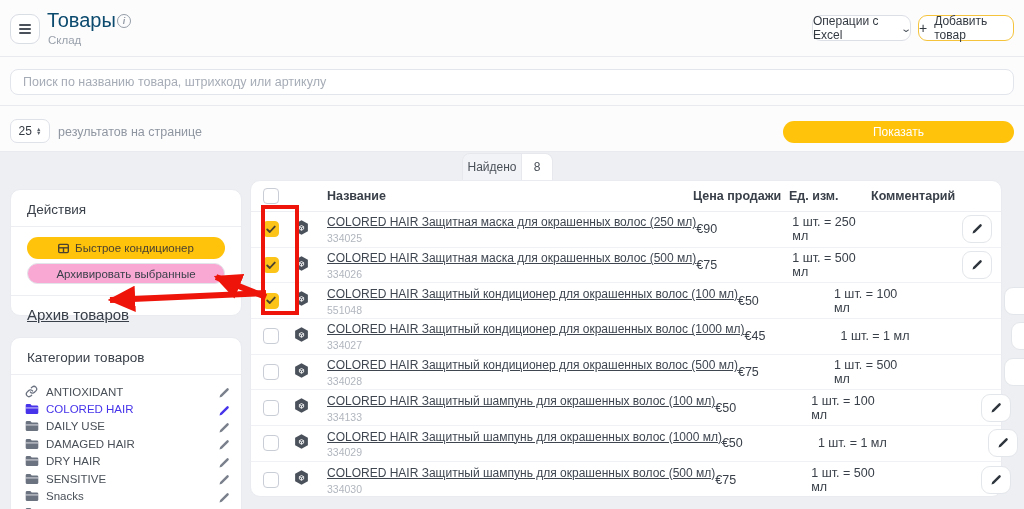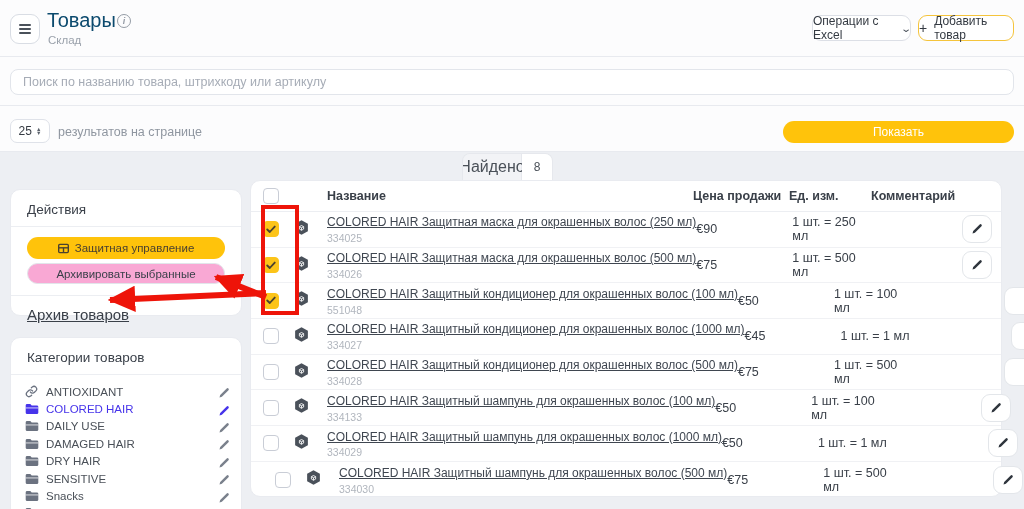--- a/index.html
+++ b/index.html
@@ -44,21 +44,21 @@
   .updown { display:flex; flex-direction:column; line-height:4.5px; font-size:5.5px; color:#5a616b; }
   .per-page-label { position:absolute; left:58px; top:125px; font-size:12.5px; color:#8f96a0; }
   .show-btn { position:absolute; left:783px; top:121px; width:231px; height:22px;
     background:#ffc30b; border:none; border-radius:11px; color:#fff; font-size:12px;
     font-family:inherit; cursor:pointer; font-weight:500; }
 
   
   .found-tab { position:absolute; left:462px; top:153px; height:27px; display:flex;
     border:1px solid #e6e8ed; border-bottom:none; border-radius:8px 8px 0 0; overflow:hidden; }
   .found-tab .seg1 { background:#f2f3f6; width:59px; display:flex; align-items:center;
-    justify-content:center; font-size:16px; color:#4a5058; border-right:1px solid #e6e8ed; }
+    justify-content:center; font-size:12px; color:#4a5058; border-right:1px solid #e6e8ed; }
   .found-tab .seg2 { background:#fff; width:30px; display:flex; align-items:center;
     justify-content:center; font-size:12px; color:#4a5058; }
 
   
   .card { position:absolute; background:#fff; border:1px solid #e9ebf0; border-radius:10px; }
   #actions-card { left:10px; top:189px; width:232px; height:127px; }
   #categories-card { left:10px; top:337px; width:232px; height:195px; }
   .card-title { font-size:13.5px; color:#3a4049; padding:12px 16px 9px; border-bottom:1px solid #eceef2; }
 
   .actions-body { padding:10px 16px 11px; border-bottom:1px solid #eceef2; }
@@ -77,21 +77,21 @@
   .cat-row .clabel { font-size:11.5px; color:#4a5058; flex:1; white-space:nowrap; overflow:hidden; }
   .cat-row .cpencil { width:13px; height:13px; flex:none; cursor:pointer; }
   .cat-row.selected .clabel { color:#4633ea; }
 
   
   #table-card { left:250px; top:180px; width:752px; height:317px; }
   .t-head, .t-row { display:grid; grid-template-columns:30px 34px 1fr 96px 76px 84px 40px;
     align-items:center; padding:0 12px; }
   .t-head { height:31px; border-bottom:1px solid #eceef2; font-size:12.5px; font-weight:700; color:#3a4049; }
   .t-row { height:35.7px; border-bottom:1px solid #f0f1f4; }
-  .t-row:last-child { border-bottom:none;margin-left:12px; }
+  .t-row:last-child { border-bottom:none; }
   .cb { width:16px; height:16px; border-radius:4px; border:1px solid #c9cdd6; background:#fff;
     cursor:pointer; display:flex; align-items:center; justify-content:center; }
   .cb.checked { background:#fcc419; border-color:#fcc419; }
   .cb.checked svg { display:block; }
   .name-cell { line-height:1.15; padding-top:2px; }
   .prod-link { font-size:12px; color:#3f4650; text-decoration:underline; cursor:pointer; display:block;
     white-space:nowrap; overflow:hidden; }
   .prod-sku { font-size:10.5px; color:#b1b6be; margin-top:2px; }
   .price-cell, .unit-cell { font-size:12.5px; color:#3a4049; }
   .edit-btn { width:30px; height:28px; background:#fff; border:1px solid #e3e6ea; border-radius:9px;
@@ -145,21 +145,21 @@
 
 <div class="card" id="actions-card">
   <div class="card-title">Действия</div>
   <div class="actions-body">
     <button class="btn-quick">
       <svg width="11" height="11" viewBox="0 0 16 16">
           <rect x="1" y="2" width="14" height="12" rx="1.5" fill="none" stroke="#4a4130" stroke-width="2"></rect>
           <line x1="1" y1="7" x2="15" y2="7" stroke="#4a4130" stroke-width="2"></line>
           <line x1="8" y1="7" x2="8" y2="14" stroke="#4a4130" stroke-width="2"></line>
         </svg>
-      <span>Защитная управление</span>
+      <span>Быстрое кондиционер</span>
     </button>
     <button class="btn-archive">Архивировать выбранные</button>
   </div>
   <div class="archive-link-wrap">
     <a class="archive-link">Архив товаров</a>
   </div>
 </div>
 
 <div class="card" id="categories-card">
   <div class="card-title">Категории товаров</div>

